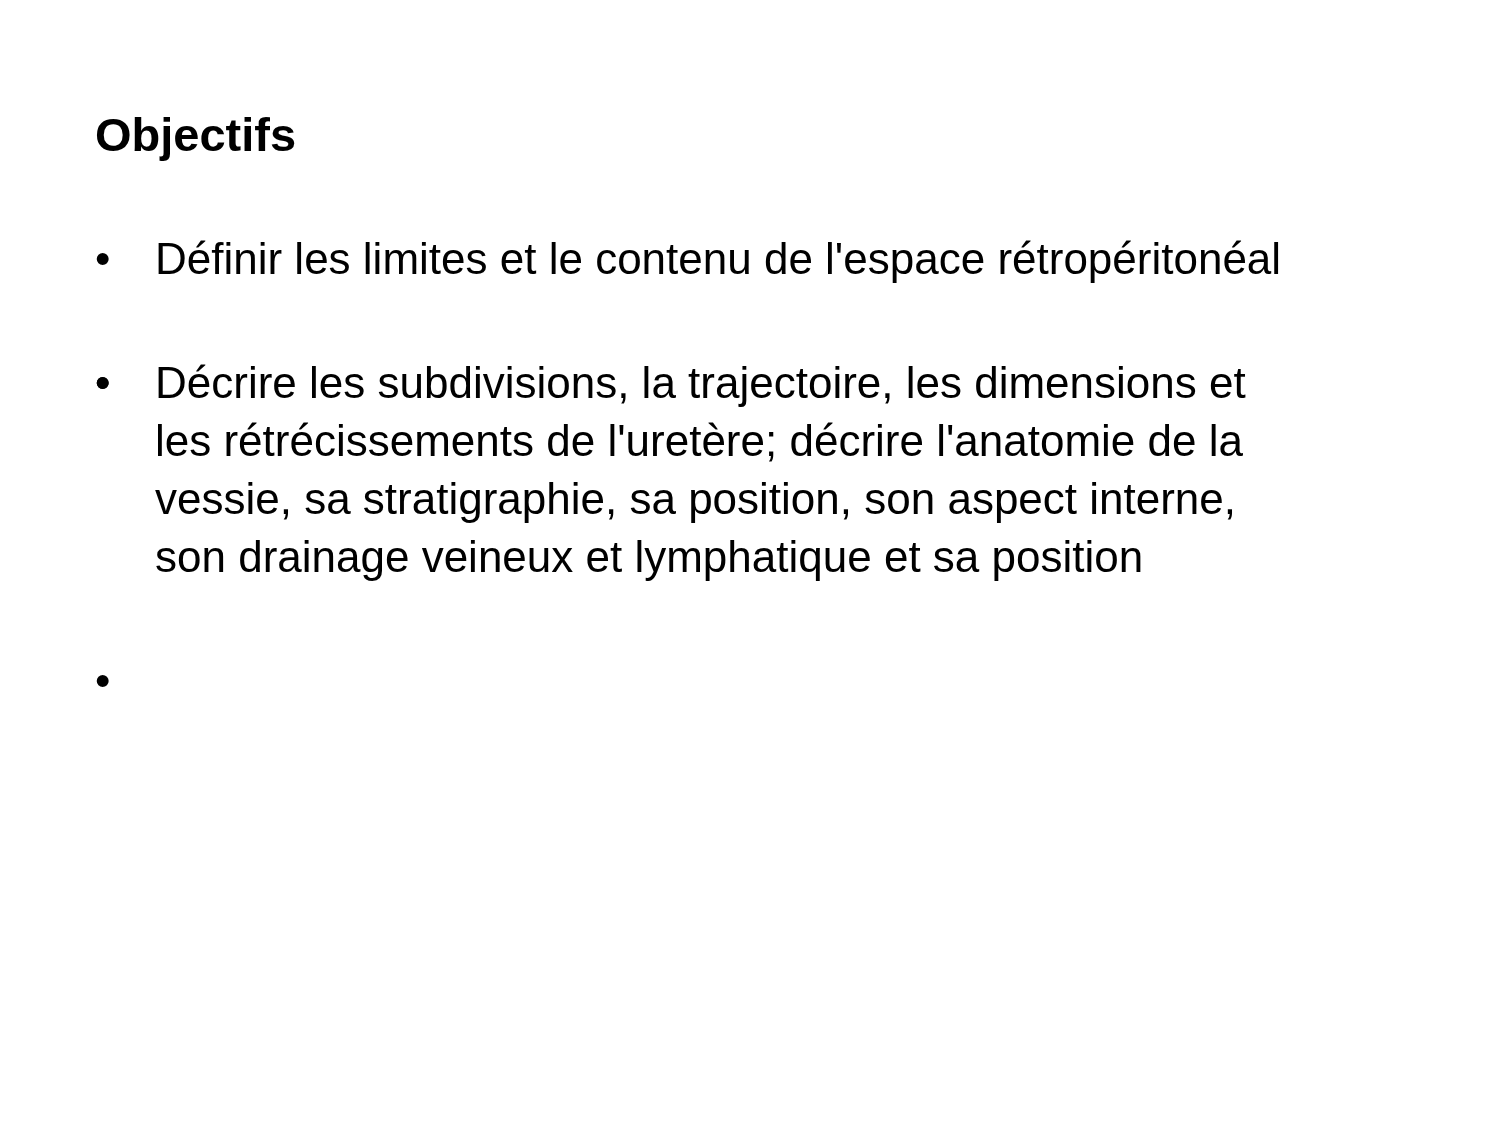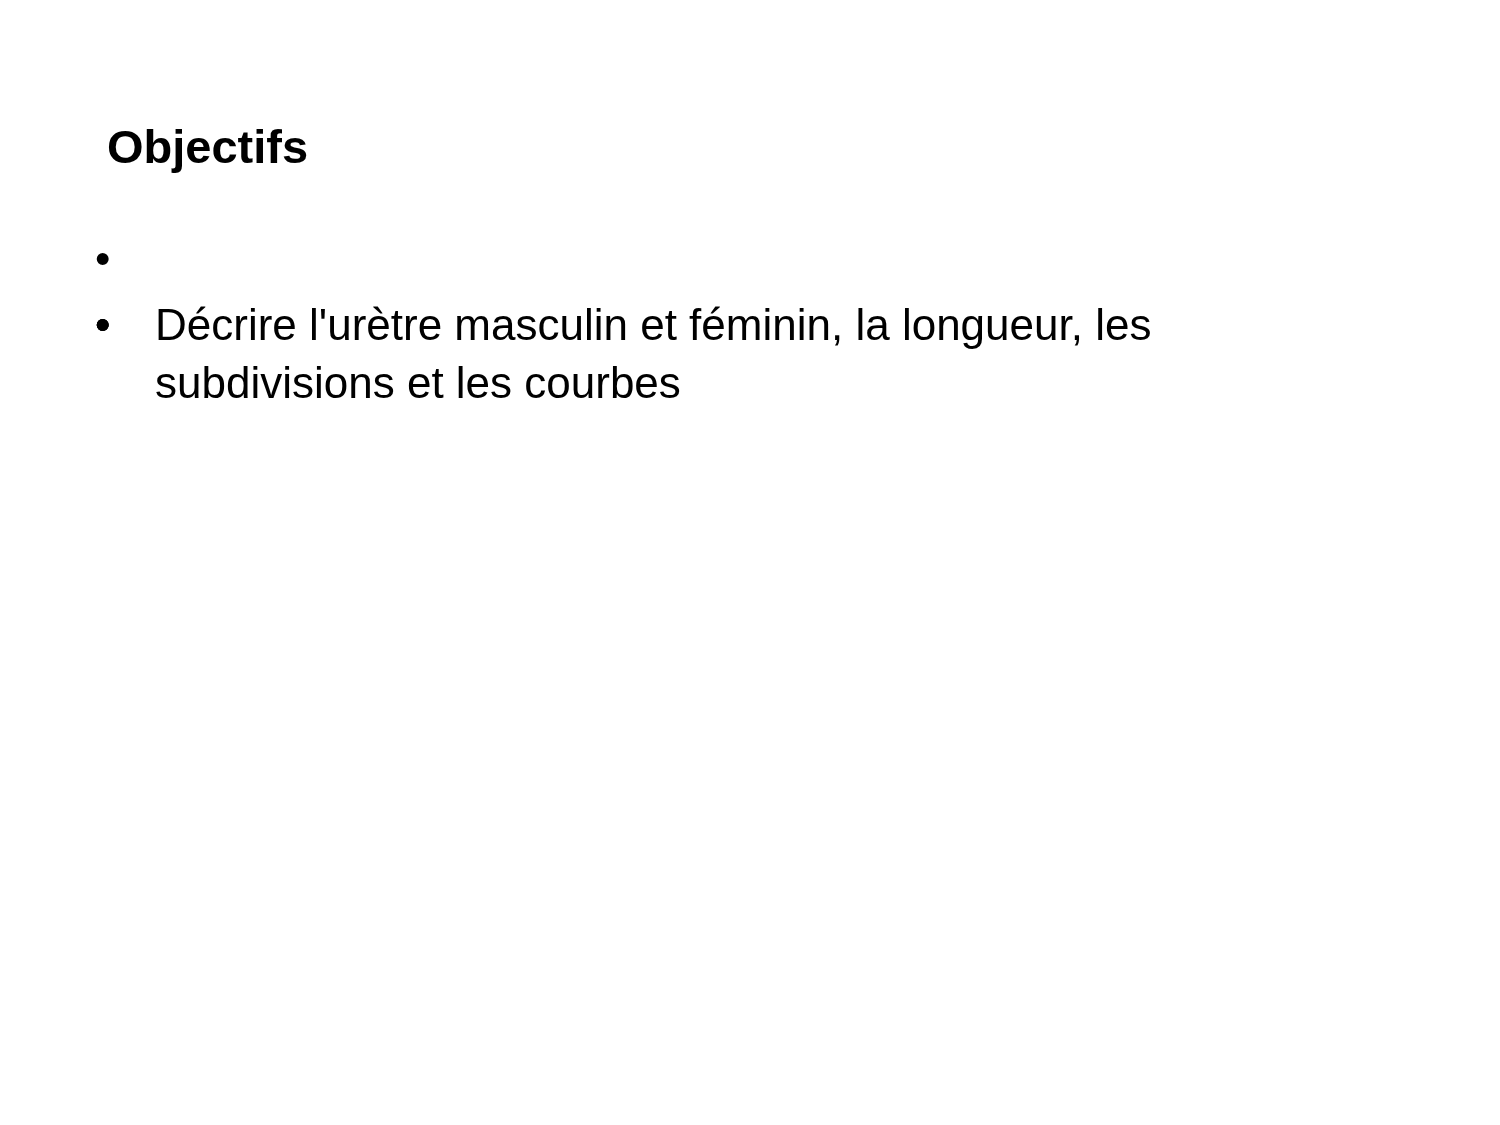--- a/index.html
+++ b/index.html
@@ -13,21 +13,21 @@
     height: 1125px;
     background: #ffffff;
     color: #000000;
     font-family: "Liberation Sans", sans-serif;
     overflow: hidden;
   }
   .slide-title {
     position: absolute;
     left: 95px;
     top: 106px;
-    margin: 12px;
+    margin: 0;
     font-size: 47px;
     line-height: 58px;
     font-weight: bold;
     letter-spacing: 0;
   }
   ul.bullet-list {
     position: absolute;
     left: 95px;
     top: 230px;
     width: 1360px;
@@ -57,31 +57,34 @@
 <body>
 
 <div class="slide">
 
   <h1 class="slide-title">Objectifs</h1>
 
   <ul class="bullet-list">
 
     <li>
       <span class="bullet-glyph">•</span>
+      <span class="bullet-text">Définir les limites et le contenu de l'espace rétropéritonéal</span>
     </li>
 
     <li>
       <span class="bullet-glyph">•</span>
     </li>
 
     <li>
       <span class="bullet-glyph">•</span>
+      <span class="bullet-text">Décrire les subdivisions, la trajectoire, les dimensions et
+les rétrécissements de l'uretère; décrire l'anatomie de la
+vessie, sa stratigraphie, sa position, son aspect interne,
+son drainage veineux et lymphatique et sa position</span>
     </li>
 
     <li>
       <span class="bullet-glyph">•</span>
-      <span class="bullet-text">Décrire l'urètre masculin et féminin, la longueur, les
-subdivisions et les courbes</span>
     </li>
 
   </ul>
 
 </div>
 
 </body></html>

